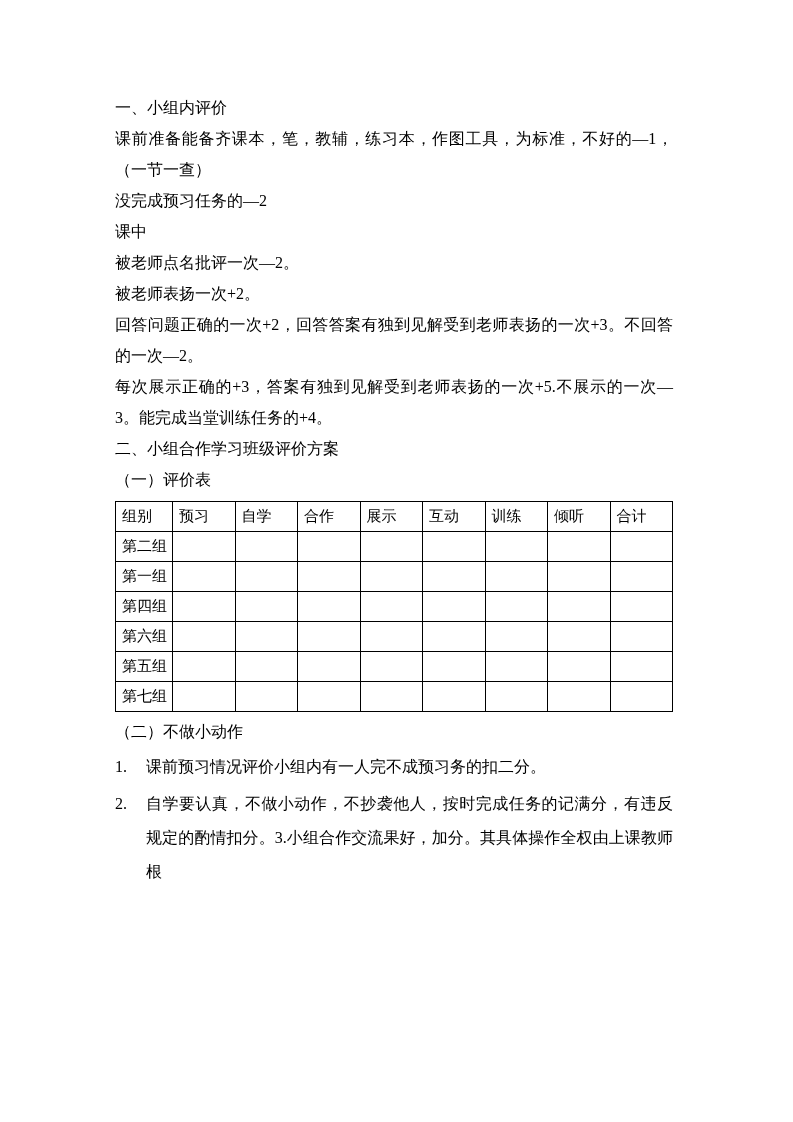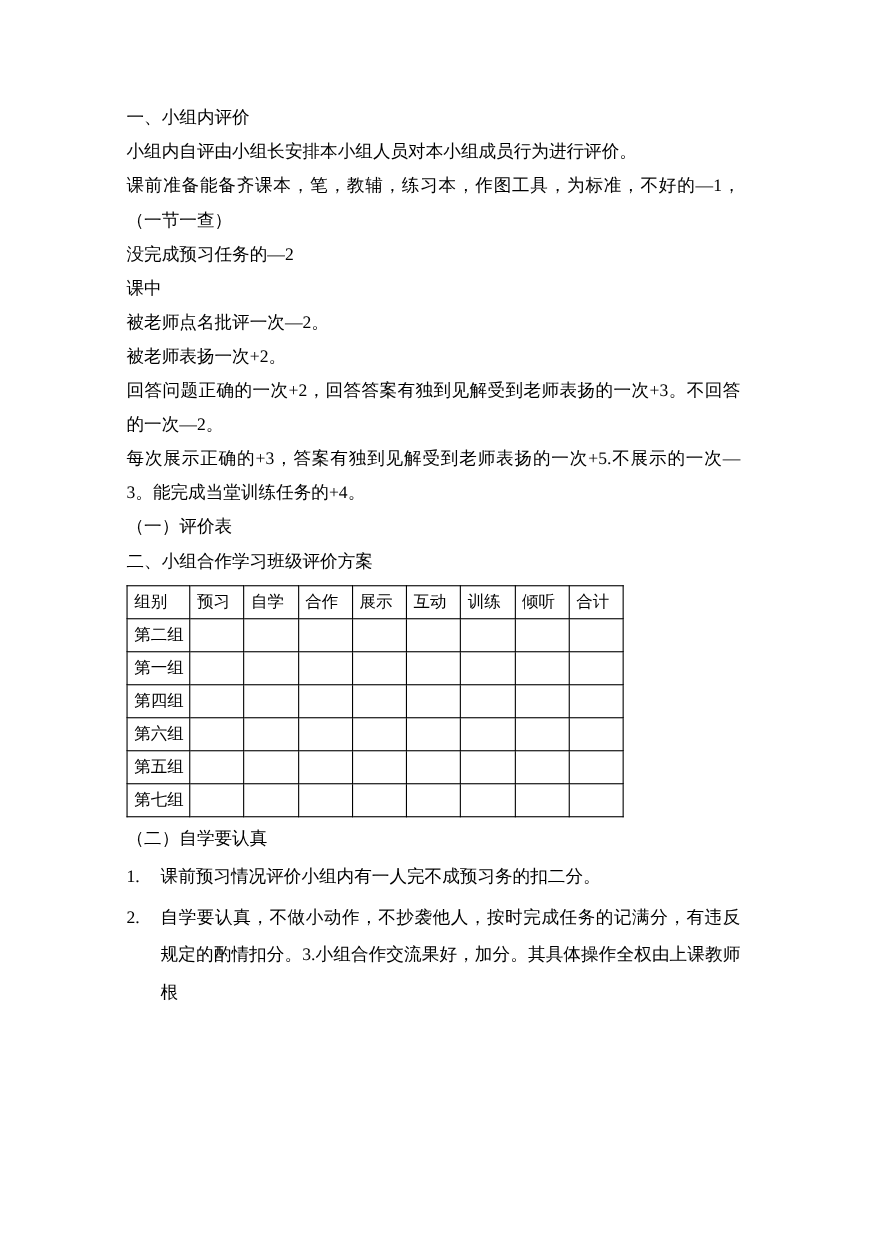--- a/index.html
+++ b/index.html
@@ -23,21 +23,21 @@
     top: 92px;
     width: 558px;
   }
   .para {
     font-size: 16px;
     line-height: 31px;
     margin: 0;
     text-align: justify;
   }
   .grade-table {
-    width: 452px;
+    width: 558px;
     border-collapse: collapse;
     table-layout: fixed;
     margin: 6px 0 4px 0;
   }
   .grade-table td, .grade-table th {
     border: 1px solid #000000;
     height: 30px;
     font-size: 15px;
     font-weight: normal;
     text-align: left;
@@ -59,31 +59,30 @@
     flex: 1 1 auto;
   }
 </style>
 </head>
 <body>
 
 <div class="page">
   <div class="content">
 
     <p class="para">一、小组内评价</p>
-    <p class="para">小组内自评由小组长安排本小组人员对本小组成员行为进行评价。</p>
     <p class="para">课前准备能备齐课本，笔，教辅，练习本，作图工具，为标准，不好的—1，（一节一查）</p>
     <p class="para">没完成预习任务的—2</p>
     <p class="para">课中</p>
     <p class="para">被老师点名批评一次—2。</p>
     <p class="para">被老师表扬一次+2。</p>
     <p class="para">回答问题正确的一次+2，回答答案有独到见解受到老师表扬的一次+3。不回答的一次—2。</p>
     <p class="para">每次展示正确的+3，答案有独到见解受到老师表扬的一次+5.不展示的一次—3。能完成当堂训练任务的+4。</p>
 
+    <p class="para">二、小组合作学习班级评价方案</p>
     <p class="para">（一）评价表</p>
-    <p class="para">二、小组合作学习班级评价方案</p>
 
     <table class="grade-table">
       <colgroup>
         <col class="first">
           <col>
           <col>
           <col>
           <col>
           <col>
           <col>
@@ -164,21 +163,21 @@
             <td></td>
             <td></td>
             <td></td>
             <td></td>
             <td></td>
             <td></td>
         </tr>
       </tbody>
     </table>
 
-    <p class="para">（二）自学要认真</p>
+    <p class="para">（二）不做小动作</p>
 
     <div class="criteria-item">
       <span class="num">1.</span>
       <span class="txt">课前预习情况评价小组内有一人完不成预习务的扣二分。</span>
     </div>
     <div class="criteria-item">
       <span class="num">2.</span>
       <span class="txt">自学要认真，不做小动作，不抄袭他人，按时完成任务的记满分，有违反规定的酌情扣分。3.小组合作交流果好，加分。其具体操作全权由上课教师根</span>
     </div>
 

